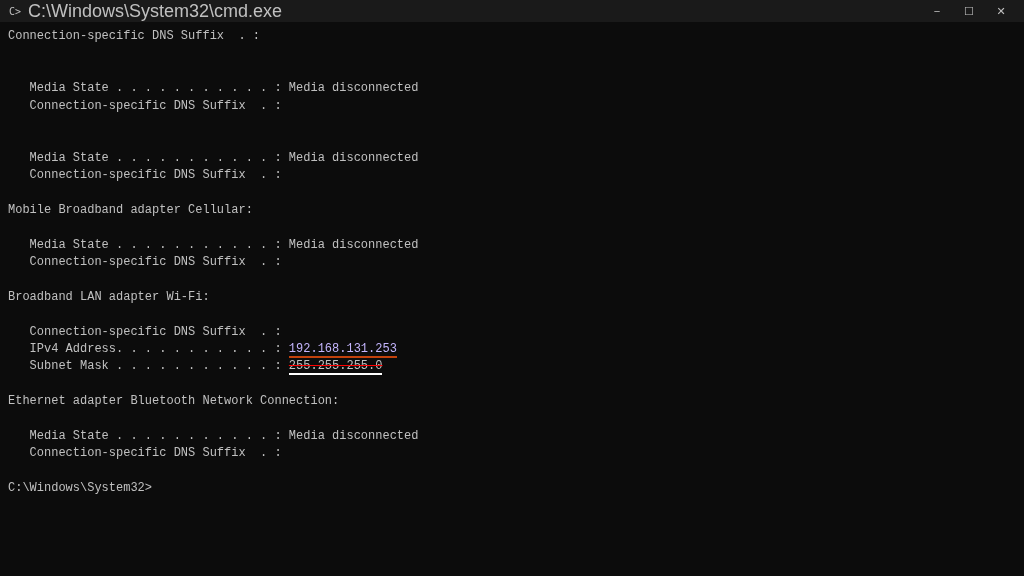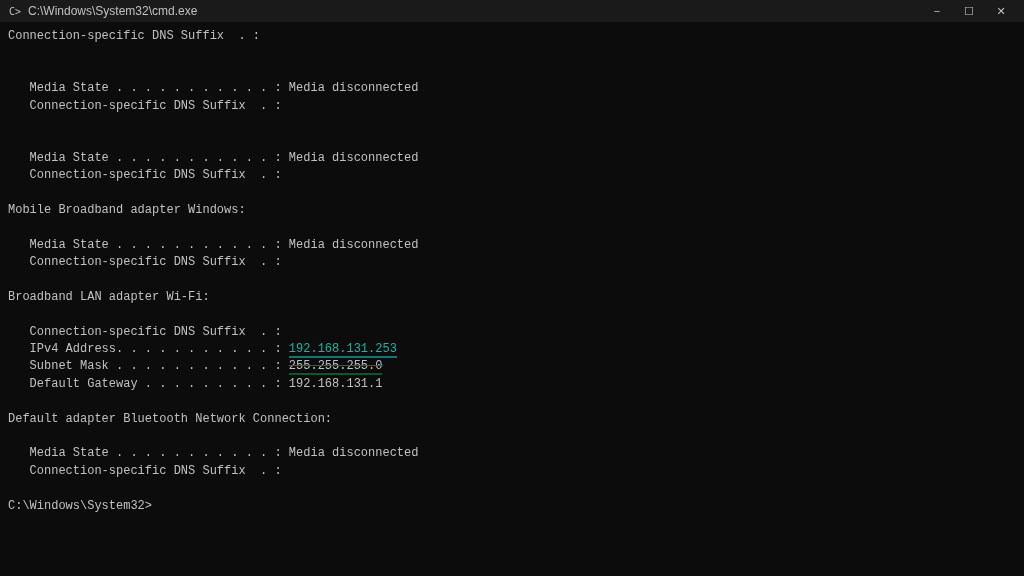--- a/index.html
+++ b/index.html
@@ -27,21 +27,21 @@
       width: 14px;
       height: 14px;
       margin-right: 6px;
       display: inline-flex;
       align-items: center;
       justify-content: center;
     }
     .title-bar-title {
       flex: 1;
       font-family: 'Segoe UI', sans-serif;
-      font-size: 12px;
+      font-size: 18px;
     }
     .title-bar-controls {
       display: flex;
       gap: 2px;
     }
     .title-btn {
       width: 30px;
       height: 20px;
       background: transparent;
       border: none;
@@ -93,31 +93,30 @@
   <div class="line">Connection-specific DNS Suffix  . :</div>
   <div class="line empty"></div>
   <div class="line empty"></div>
   <div class="line">   Media State . . . . . . . . . . . : Media disconnected</div>
   <div class="line">   Connection-specific DNS Suffix  . :</div>
   <div class="line empty"></div>
   <div class="line empty"></div>
   <div class="line">   Media State . . . . . . . . . . . : Media disconnected</div>
   <div class="line">   Connection-specific DNS Suffix  . :</div>
   <div class="line empty"></div>
-  <div class="line">Mobile Broadband adapter Windows:</div>
+  <div class="line">Mobile Broadband adapter Cellular:</div>
   <div class="line empty"></div>
   <div class="line">   Media State . . . . . . . . . . . : Media disconnected</div>
   <div class="line">   Connection-specific DNS Suffix  . :</div>
   <div class="line empty"></div>
   <div class="line">Broadband LAN adapter Wi-Fi:</div>
   <div class="line empty"></div>
   <div class="line">   Connection-specific DNS Suffix  . :</div>
-  <div class="line">   IPv4 Address. . . . . . . . . . . : <span style="border-bottom: 2px solid #0f766e; color: #14b8a6;">192.168.131.253</span></div>
-  <div class="line">   Subnet Mask . . . . . . . . . . . : <span style="border-bottom: 2px solid #14532d; color: #c0c0c0; text-decoration: line-through; text-decoration-color: red;">255.255.255.0</span></div>
-  <div class="line">   Default Gateway . . . . . . . . . : 192.168.131.1</div>
+  <div class="line">   IPv4 Address. . . . . . . . . . . : <span style="border-bottom: 2px solid #c2410c; color: #c4b5fd;">192.168.131.253</span></div>
+  <div class="line">   Subnet Mask . . . . . . . . . . . : <span style="border-bottom: 2px solid #ffffff; color: #c0c0c0; text-decoration: line-through; text-decoration-color: red;">255.255.255.0</span></div>
   <div class="line empty"></div>
-  <div class="line">Default adapter Bluetooth Network Connection:</div>
+  <div class="line">Ethernet adapter Bluetooth Network Connection:</div>
   <div class="line empty"></div>
   <div class="line">   Media State . . . . . . . . . . . : Media disconnected</div>
   <div class="line">   Connection-specific DNS Suffix  . :</div>
   <div class="line empty"></div>
   <div class="line">C:\Windows\System32&gt;</div>
 </div>
 
 </body></html>

